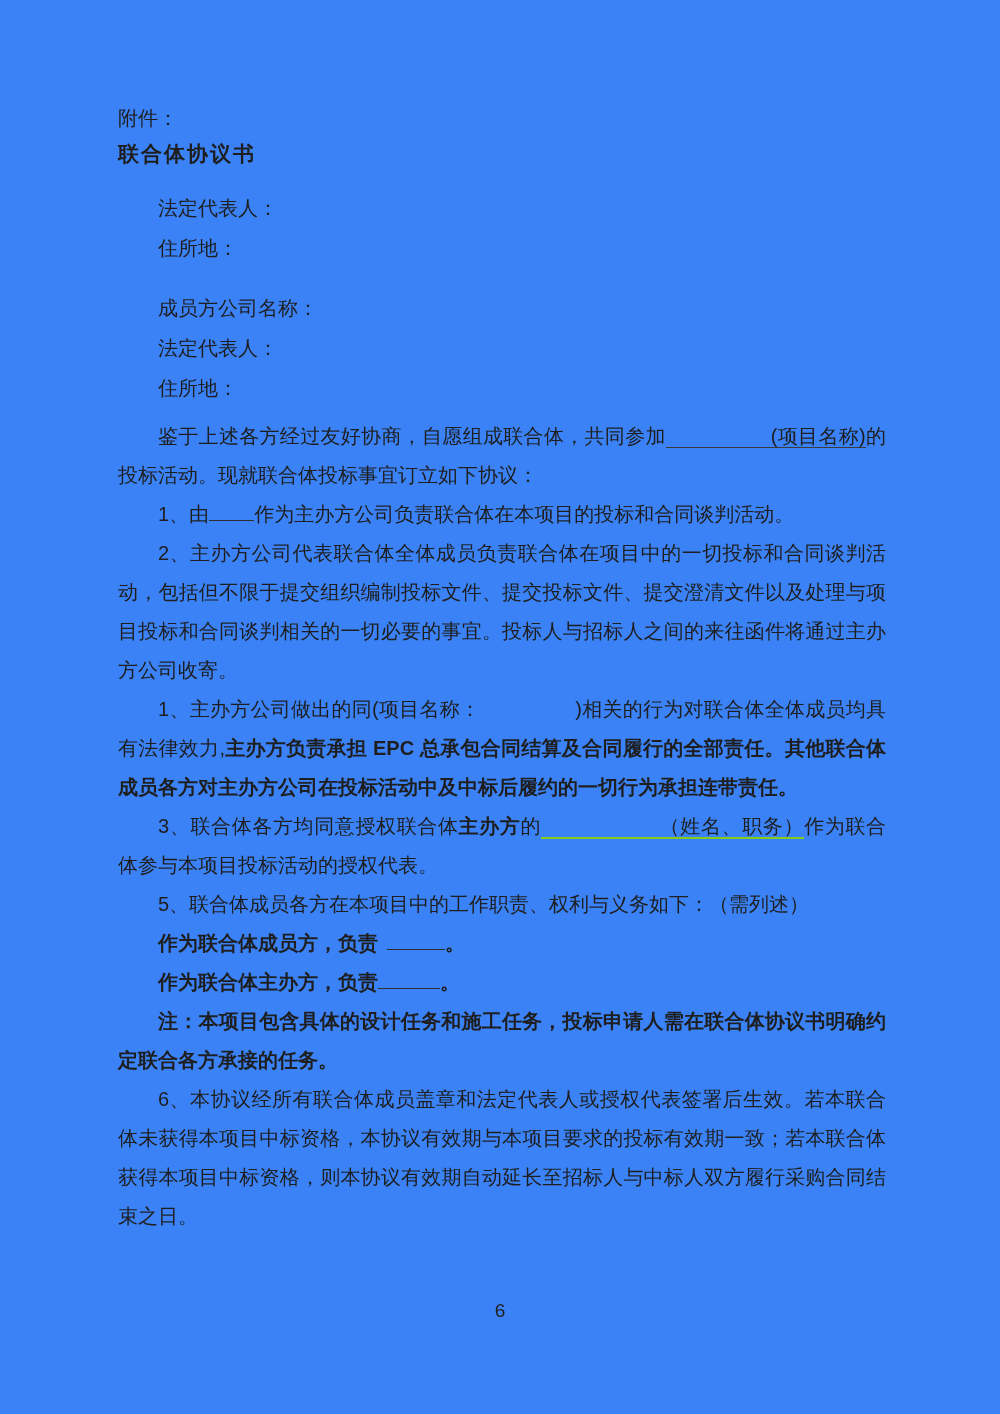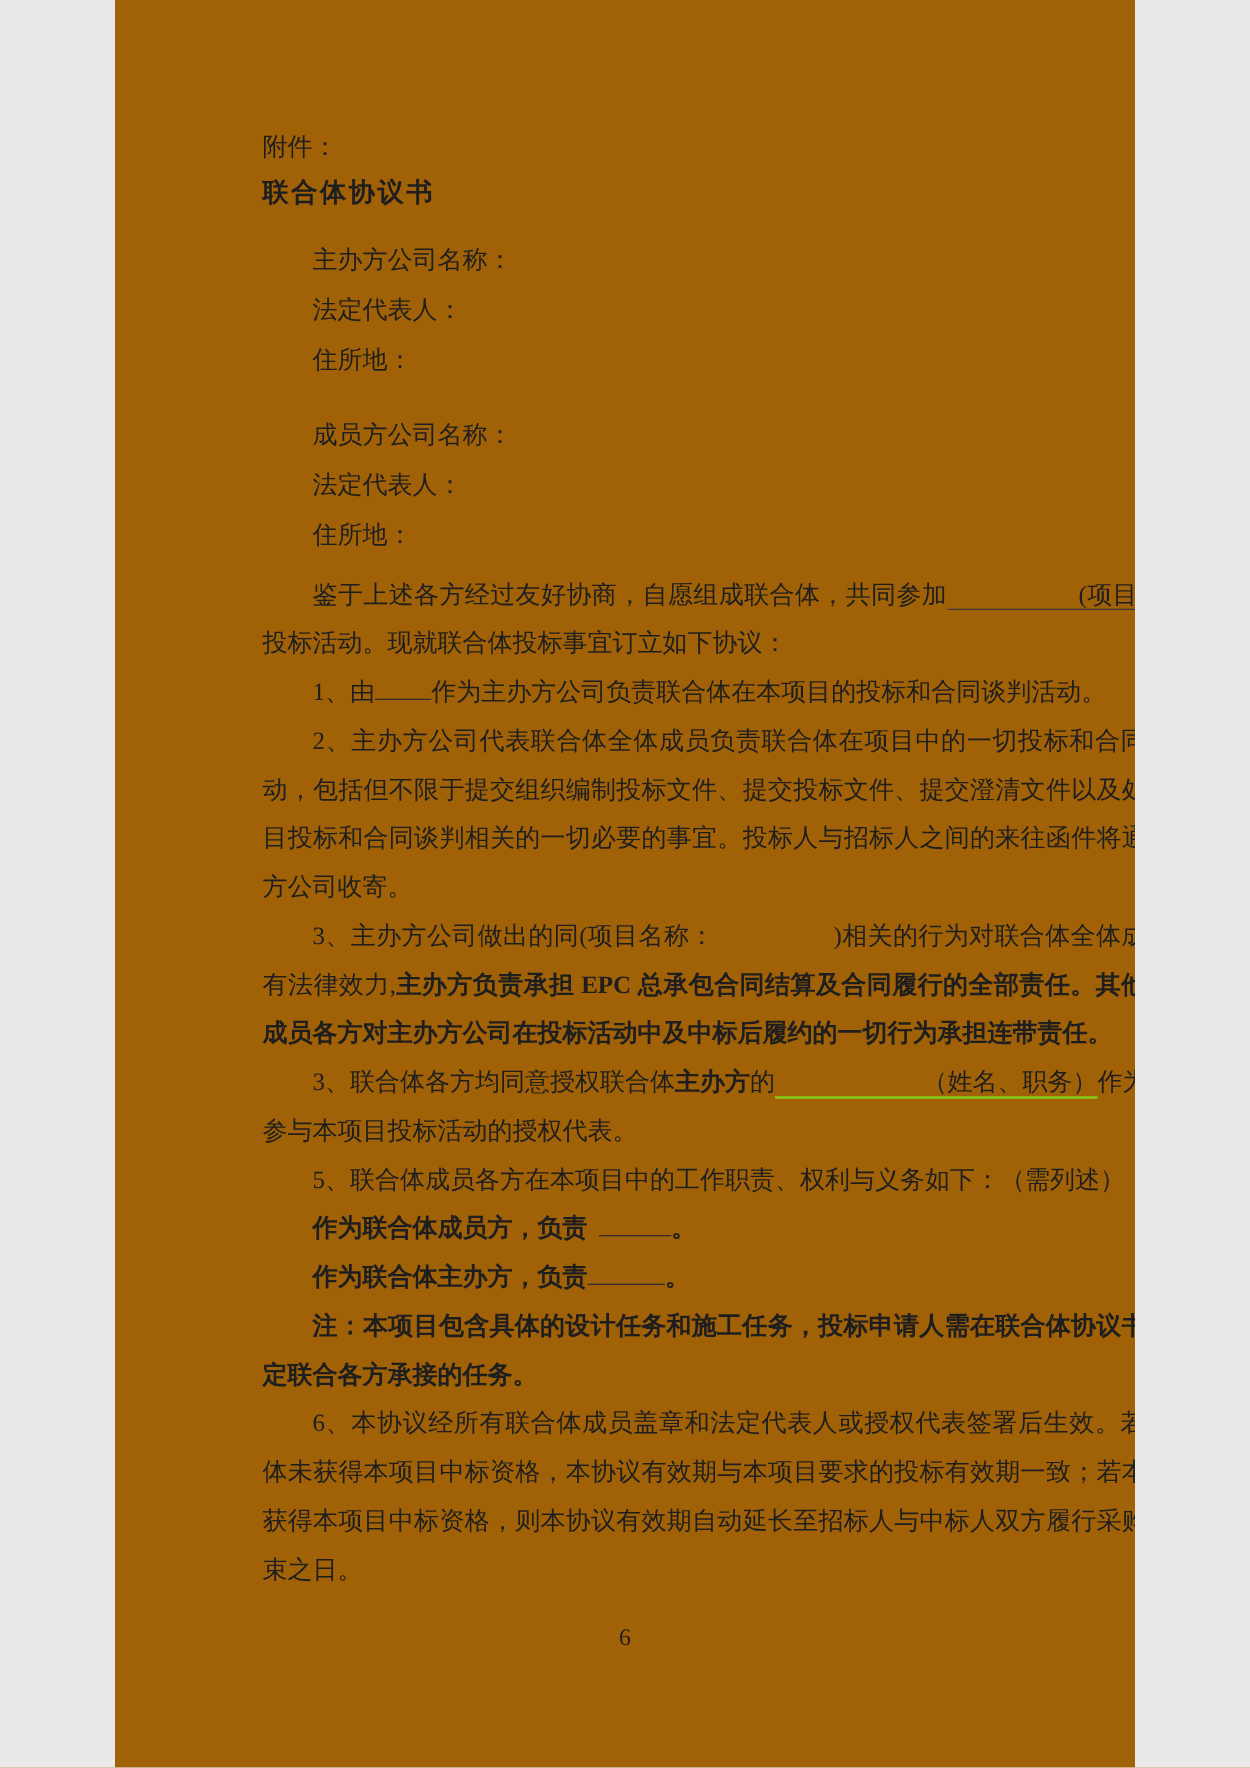--- a/index.html
+++ b/index.html
@@ -1,22 +1,22 @@
 <!DOCTYPE html>
 <html lang="zh"><head>
 <meta charset="utf-8">
 <style>
   html, body { margin: 0; padding: 0; background: #e9e9e9; }
   .page {
     position: relative;
-    width: 816px;
+    width: 1000px;
     height: 1414px;
     margin: 0 auto;
-    background: #a16207;
-    font-family: Liberation Serif, serif;
+    background: #3b82f6;
+    font-family: Liberation Sans, sans-serif;
     color: #1e1e1e;
     overflow: hidden;
   }
   .content {
     position: absolute;
     left: 118px;
     top: 104px;
     width: 768px;
     font-size: 20px;
   }
@@ -74,40 +74,39 @@
 <body>
 
 <div class="page">
   <div class="content">
 
     <div class="attachment-line">附件：</div>
 
     <h1 class="doc-title">联合体协议书</h1>
 
     <div class="party-block host">
-      <p>主办方公司名称：</p>
       <p>法定代表人：</p>
       <p>住所地：</p>
     </div>
 
     <div class="party-block member">
       <p>成员方公司名称：</p>
       <p>法定代表人：</p>
       <p>住所地：</p>
     </div>
 
     <div class="body-text">
 
       <p class="para"><span>鉴于上述各方经过友好协商，自愿组成联合体，共同参加</span><span class="ul-wrap"><span class="gap w105"></span><span>(项目名称)</span></span><span>的投标活动。现就联合体投标事宜订立如下协议：</span></p>
 
       <p class="para"><span>1、由</span><span class="blank w45"></span><span>作为主办方公司负责联合体在本项目的投标和合同谈判活动。</span></p>
 
       <p class="para">2、主办方公司代表联合体全体成员负责联合体在项目中的一切投标和合同谈判活动，包括但不限于提交组织编制投标文件、提交投标文件、提交澄清文件以及处理与项目投标和合同谈判相关的一切必要的事宜。投标人与招标人之间的来往函件将通过主办方公司收寄。</p>
 
-      <p class="para"><span>3、主办方公司做出的同(项目名称：</span><span class="gap w95"></span><span>)相关的行为对联合体全体成员均具有法律效力,</span><span class="bold">主办方负责承担 EPC 总承包合同结算及合同履行的全部责任。其他联合体成员各方对主办方公司在投标活动中及中标后履约的一切行为承担连带责任。</span></p>
+      <p class="para"><span>1、主办方公司做出的同(项目名称：</span><span class="gap w95"></span><span>)相关的行为对联合体全体成员均具有法律效力,</span><span class="bold">主办方负责承担 EPC 总承包合同结算及合同履行的全部责任。其他联合体成员各方对主办方公司在投标活动中及中标后履约的一切行为承担连带责任。</span></p>
 
       <p class="para"><span>3、联合体各方均同意授权联合体</span><span class="bold">主办方</span><span>的</span><span class="ul-wrap gray"><span class="gap w118"></span><span>（姓名、职务）</span></span><span>作为联合体参与本项目投标活动的授权代表。</span></p>
 
       <p class="para">5、联合体成员各方在本项目中的工作职责、权利与义务如下：（需列述）</p>
 
       <p class="para bold"><span>作为联合体成员方，负责</span><span class="blank w58 member-blank"></span><span>。</span></p>
 
       <p class="para bold"><span>作为联合体主办方，负责</span><span class="blank w62"></span><span>。</span></p>
 
       <p class="para bold">注：本项目包含具体的设计任务和施工任务，投标申请人需在联合体协议书明确约定联合各方承接的任务。</p>

